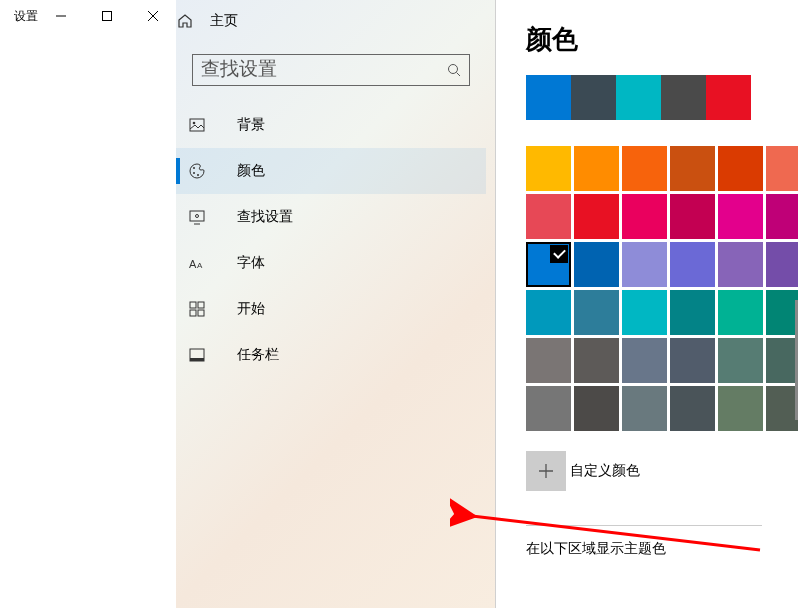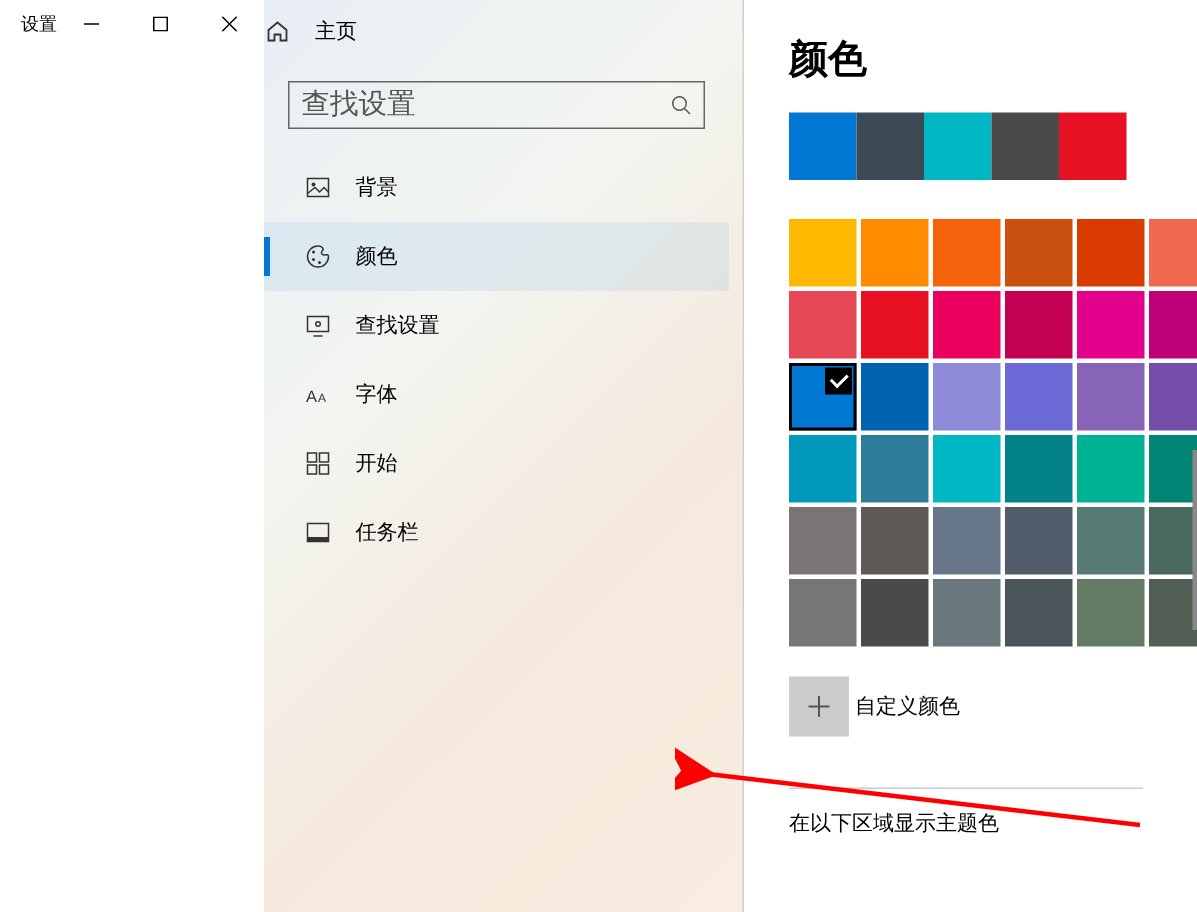--- a/index.html
+++ b/index.html
@@ -44,21 +44,21 @@
       display: flex; align-items: center; padding: 0 8px;
       background: transparent;
     }
     .search-box input {
       flex: 1; border: none; outline: none; background: transparent;
       font-family: Liberation Mono, monospace; font-size: 19px;
     }
     .search-box input::placeholder { color: #555; }
     .section-label { font-weight: 600; margin: 6px 16px 10px; font-size: 13px; }
     .nav-item {
-      display: flex; align-items: center; height: 46px; padding-left: 27px; gap: 16px;
+      display: flex; align-items: center; height: 46px; padding-left: 12px; gap: 31px;
       cursor: pointer; position: relative;
     }
     .nav-item.active::before {
       content: ""; position: absolute; left: 0; top: 10px; bottom: 10px; width: 4px;
       background: #0078d4;
     }
     .nav-item.active { background: rgba(0,120,212,0.08); }
     .nav-icon { width: 18px; height: 18px; display: flex; align-items: center; justify-content: center; }
 
     .content {

